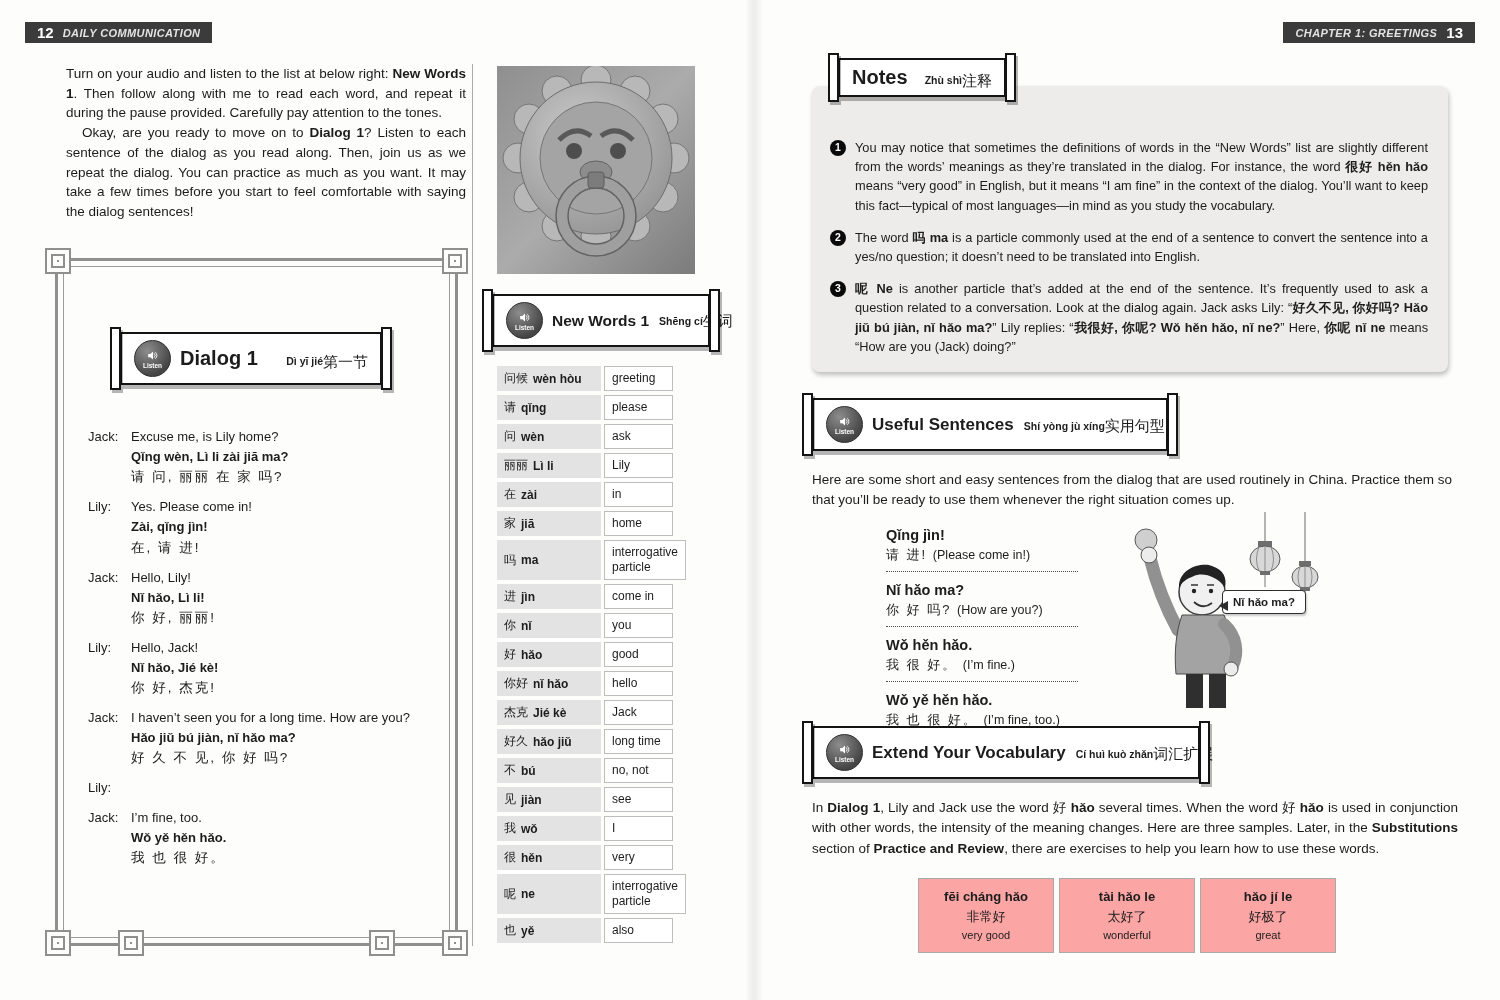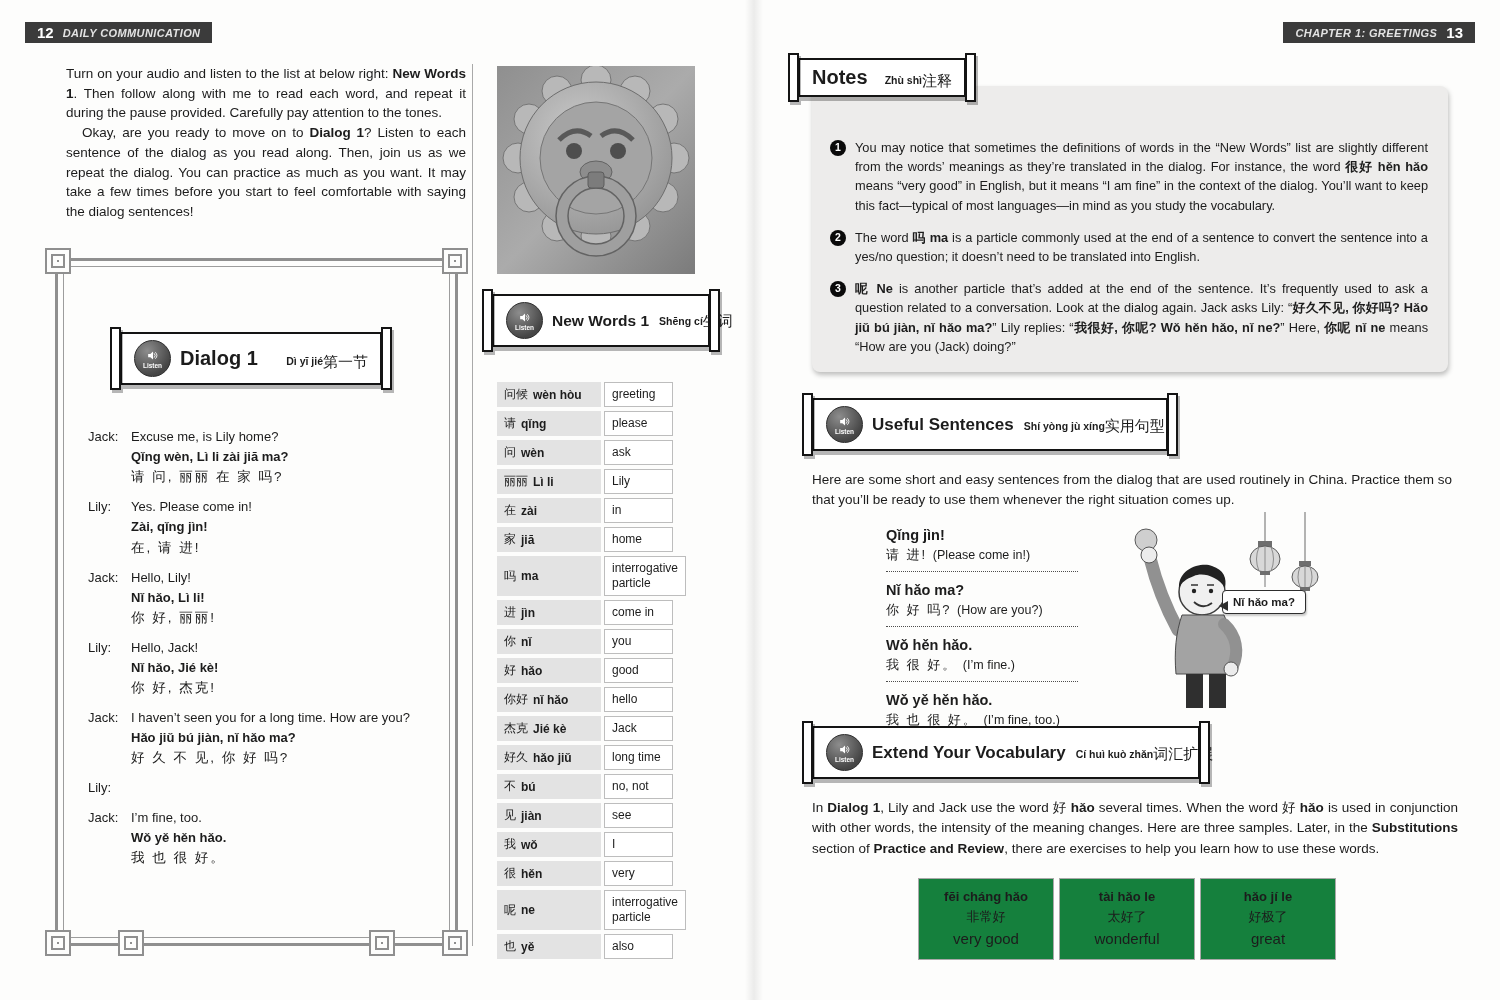--- a/index.html
+++ b/index.html
@@ -86,24 +86,24 @@
 
   
   .bubble { position:absolute; background:#fff; border:1.5px solid #2e2e2e; border-radius:4px;
             padding:5px 10px; font-size:11.5px; font-weight:bold; white-space:nowrap;
             box-shadow:1px 2px 2px rgba(0,0,0,.2); }
   .bubble::before { content:''; position:absolute; left:-9px; top:10px; border:5px solid transparent;
             border-right:9px solid #2e2e2e; }
 
   
   .samples { display:flex; gap:5px; }
-  .sample { width:136px; background:#15803d; border:1px solid #a9a9a9; text-align:center;
+  .sample { width:136px; background:#fca5a5; border:1px solid #a9a9a9; text-align:center;
             padding:8px 4px; font-size:13px; line-height:1.55; }
   .sm-py { font-weight:bold; }
-  .sm-en { font-size:15px; }
+  .sm-en { font-size:11px; }
 
   b { font-weight:bold; }
 </style>
 </head>
 <body>
 
 <div class="abs hbar" style="left:25px; top:22px;">
   <span class="pgnum">12</span>
   <span class="htitle">DAILY COMMUNICATION</span>
 </div>
@@ -261,21 +261,21 @@
   </div>
   <div class="banner-main">
     <span class="banner-title" style="font-size:15.5px;">New Words 1</span>
     <span class="banner-right">
       <span class="banner-py">Shēng cí</span>
       <span class="banner-zh">生词</span>
     </span>
   </div>
 </div>
 
-<div class="abs vocab" style="left:497px; top:366px; width:176px;margin-top:16px;">
+<div class="abs vocab" style="left:497px; top:366px; width:176px;">
 
     <div class="vrow">
       <div class="vzh">
         <span>问候</span>
         <b class="vpy">wèn hòu</b>
       </div>
       <div class="ven">greeting</div>
     </div>
 
     <div class="vrow">
@@ -430,21 +430,21 @@
   </div>
   <div class="note">
     <span class="note-num">2</span>
     <p class="note-text"><span>The word </span><b>吗 ma</b><span> is a particle commonly used at the end of a sentence to convert the sentence into a yes/no question; it doesn’t need to be translated into English.</span></p>
   </div>
   <div class="note">
     <span class="note-num">3</span>
     <p class="note-text"><b>呢 Ne</b><span> is another particle that’s added at the end of the sentence. It’s frequently used to ask a question related to a conversation. Look at the dialog again. Jack asks Lily: “</span><b>好久不见, 你好吗? Hǎo jiǔ bú jiàn, nǐ hǎo ma?</b><span>” Lily replies: “</span><b>我很好, 你呢? Wǒ hěn hǎo, nǐ ne?</b><span>” Here, </span><b>你呢 nǐ ne</b><span> means “How are you (Jack) doing?”</span></p>
   </div>
 </div>
-<div class="banner" style="left:798px; top:58px; width:168px;">
+<div class="banner" style="left:838px; top:58px; width:168px;">
   <div class="banner-main">
     <span class="banner-title big">Notes</span>
     <span class="banner-right">
       <span class="banner-py">Zhù shì</span>
       <span class="banner-zh">注释</span>
     </span>
   </div>
 </div>
 
 <div class="banner" style="left:812px; top:398px; width:356px;">

